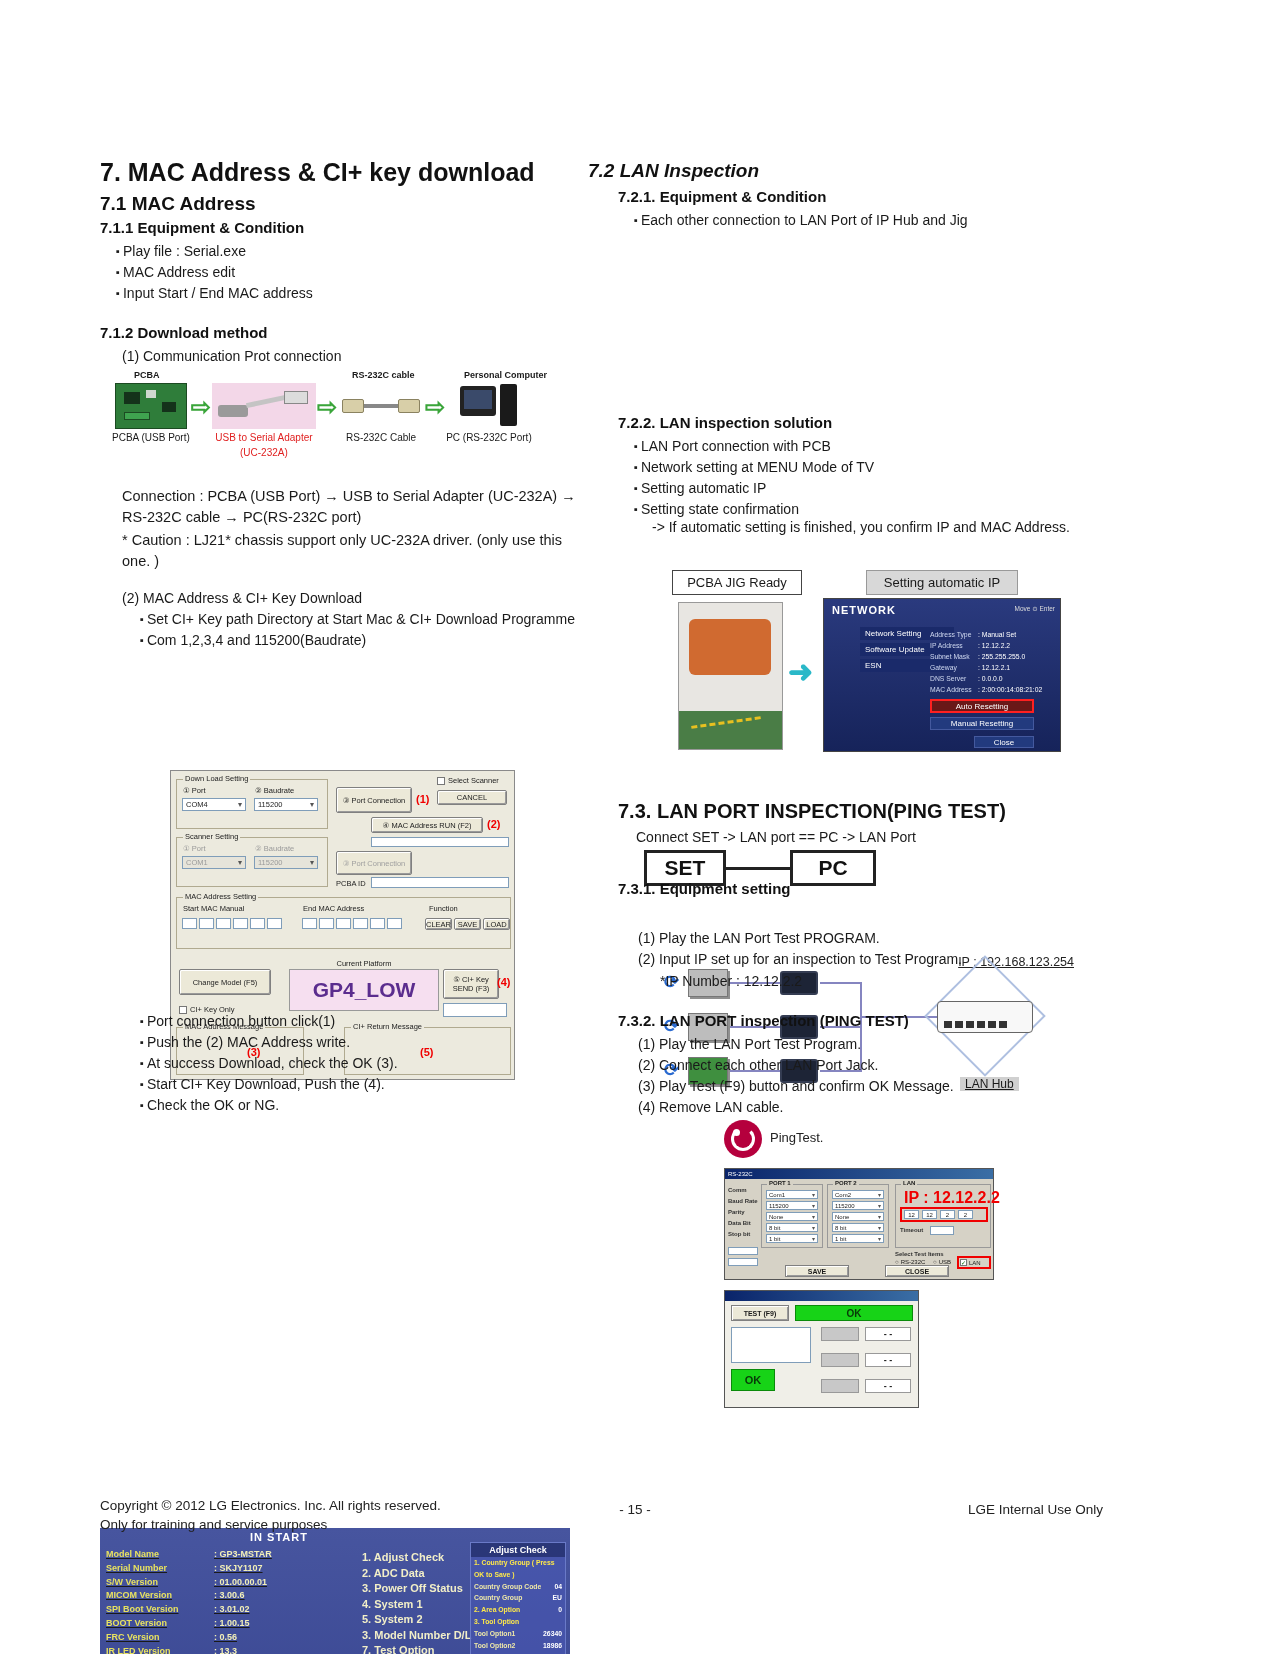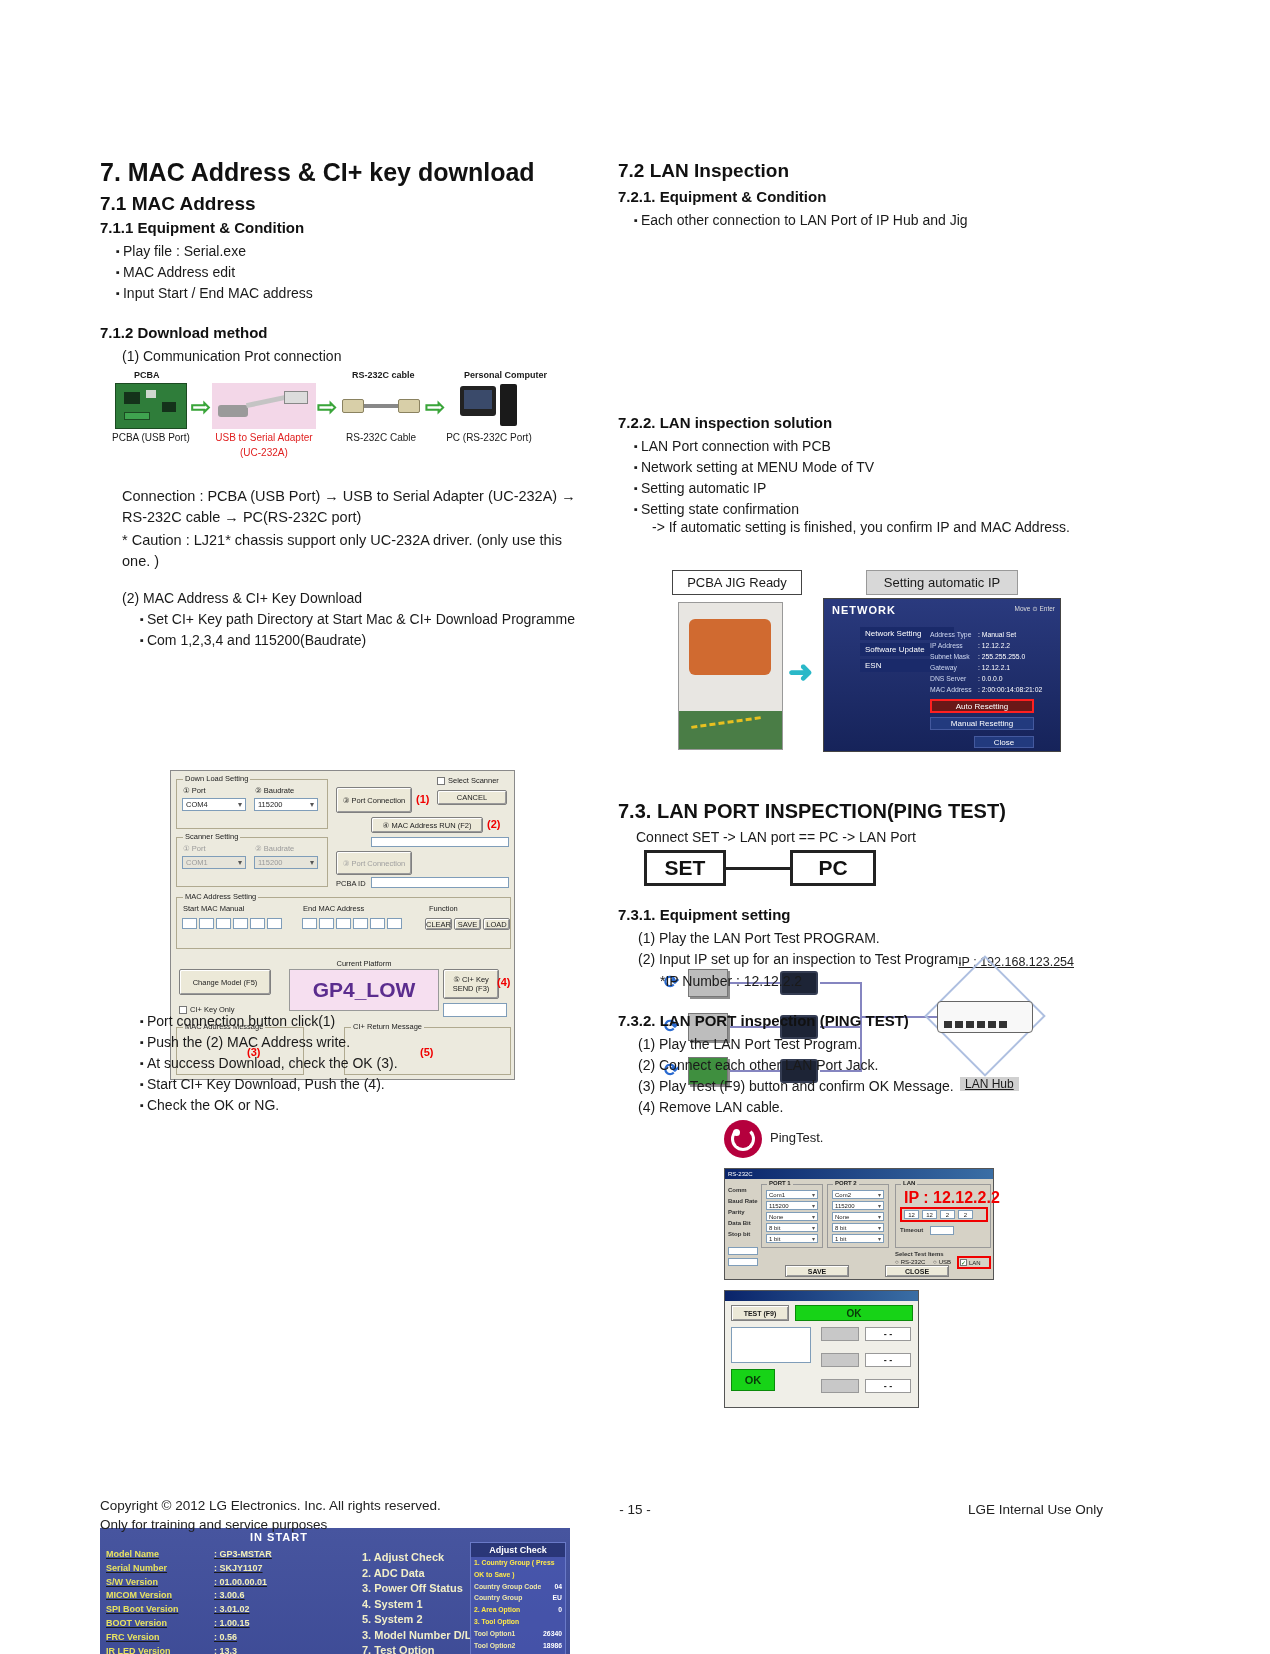--- a/index.html
+++ b/index.html
@@ -380,21 +380,21 @@
 
         <div class="p-row">
           <span class="lbl">Tool Option3</span>
           <span class="val">55337</span>
         </div>
 
       </div>
   </div>
 </div>
 
-<div class="abs h2" style="left:618px;top:160px;">7.2 LAN Inspection</div>
+<div class="abs h2" style="left:588px;top:160px;font-style:italic;">7.2 LAN Inspection</div>
 <div class="abs h3" style="left:618px;top:188px;">7.2.1. Equipment &amp; Condition</div>
 <ul class="abs bullets" style="left:634px;top:210px;">
   <li>Each other connection to LAN Port of IP Hub and Jig</li>
 </ul>
 
 <div class="abs land" style="left:660px;top:238px;">
   <span class="land-ip">IP : 192.168.123.254</span>
   <span class="spin" style="left:4px;top:16px;">⟳</span>
   <span class="spin" style="left:4px;top:60px;">⟳</span>
   <span class="spin" style="left:4px;top:104px;">⟳</span>
@@ -492,21 +492,21 @@
 
 <div class="abs h3big" style="left:618px;top:800px;">7.3. LAN PORT INSPECTION(PING TEST)</div>
 <div class="abs txt" style="left:636px;top:827px;">Connect SET -&gt; LAN port == PC -&gt; LAN Port</div>
 
 <div class="abs" style="left:644px;top:850px;width:240px;height:40px;">
   <div class="setpc-box" style="left:0;top:0;width:82px;height:36px;">SET</div>
   <div class="pline" style="left:82px;top:17px;width:64px;height:3px;background:#222;position:absolute;"></div>
   <div class="setpc-box" style="left:146px;top:0;width:86px;height:36px;">PC</div>
 </div>
 
-<div class="abs h3" style="left:618px;top:906px;">7.3.1. Equipment setting</div>
+<div class="abs h3" style="left:618px;top:880px;">7.3.1. Equipment setting</div>
 <div class="abs" style="left:638px;top:928px;width:470px;">
 
 <div class="txt" style="line-height:21px;">(1) Play the LAN Port Test PROGRAM.</div>
     <div class="txt" style="line-height:21px;">(2) Input IP set up for an inspection to Test Program.</div>
   </div>
 <div class="abs txt" style="left:660px;top:971px;">*IP Number : 12.12.2.2</div>
 
 <div class="abs h3" style="left:618px;top:1012px;">7.3.2. LAN PORT inspection (PING TEST)</div>
 <div class="abs" style="left:638px;top:1034px;width:470px;">
 

